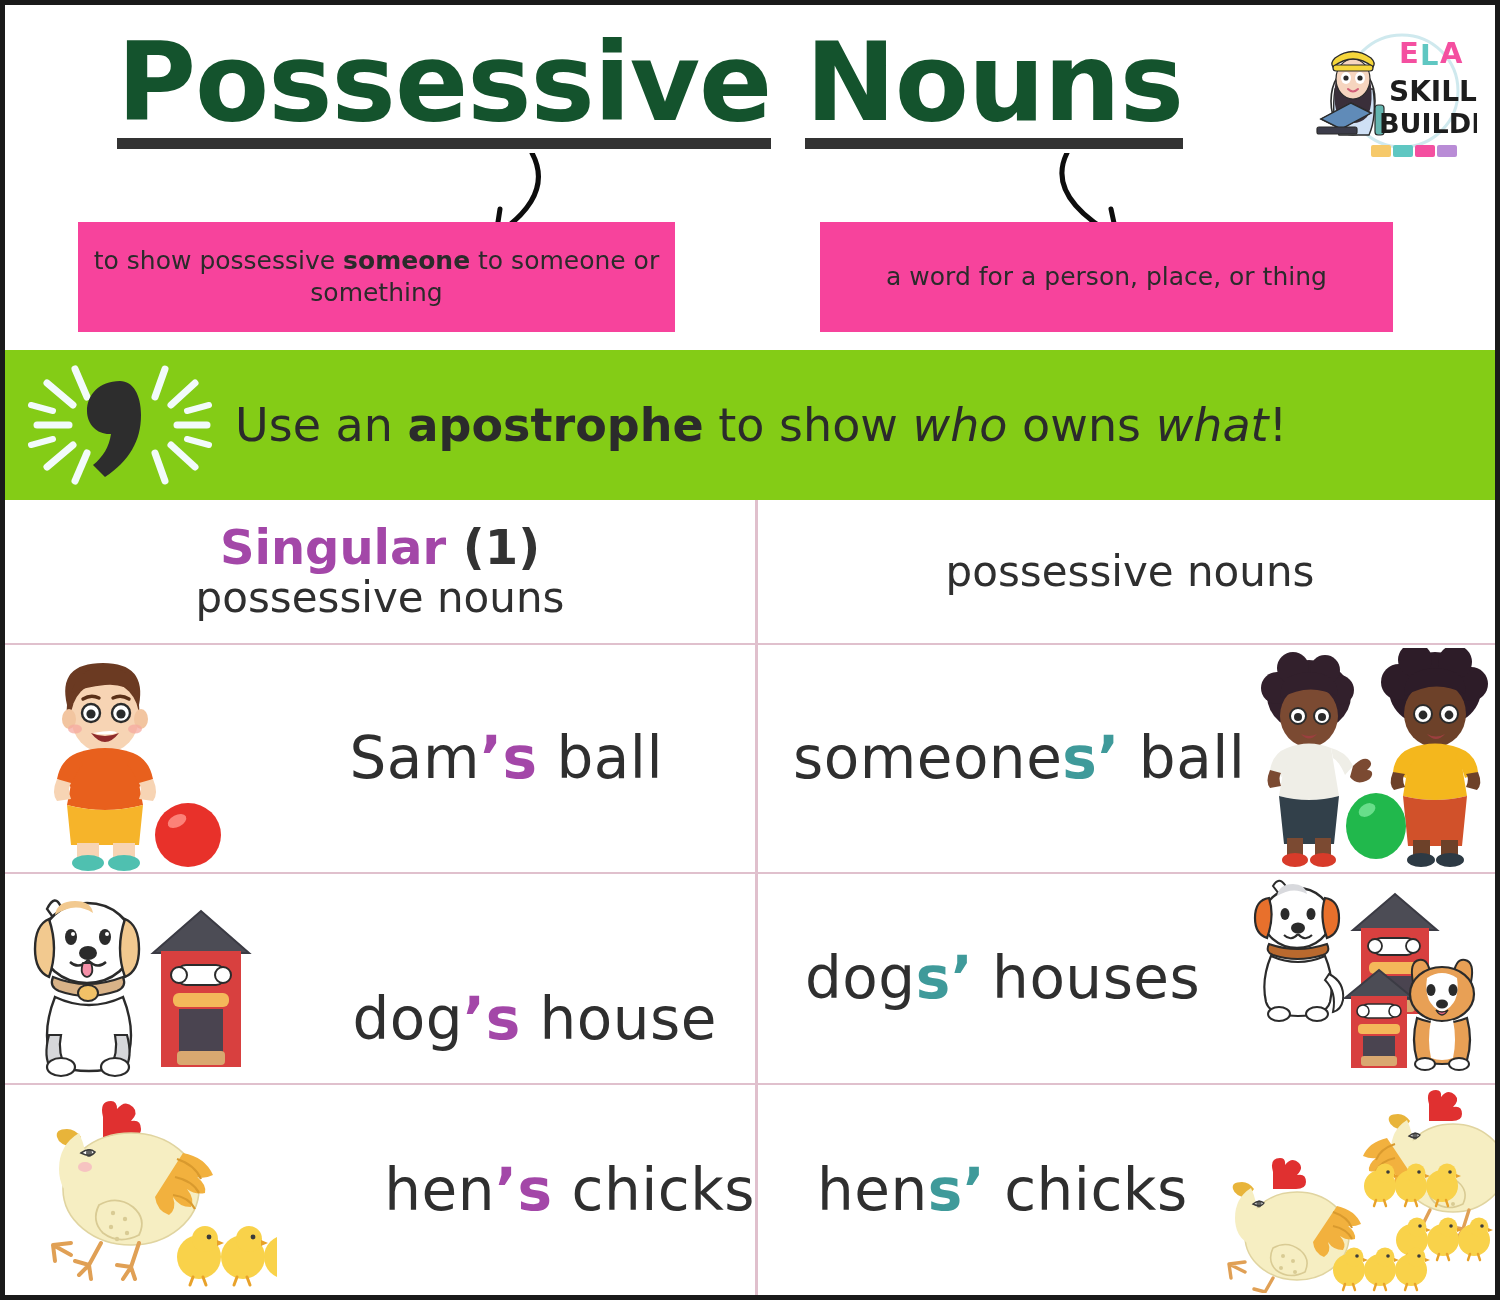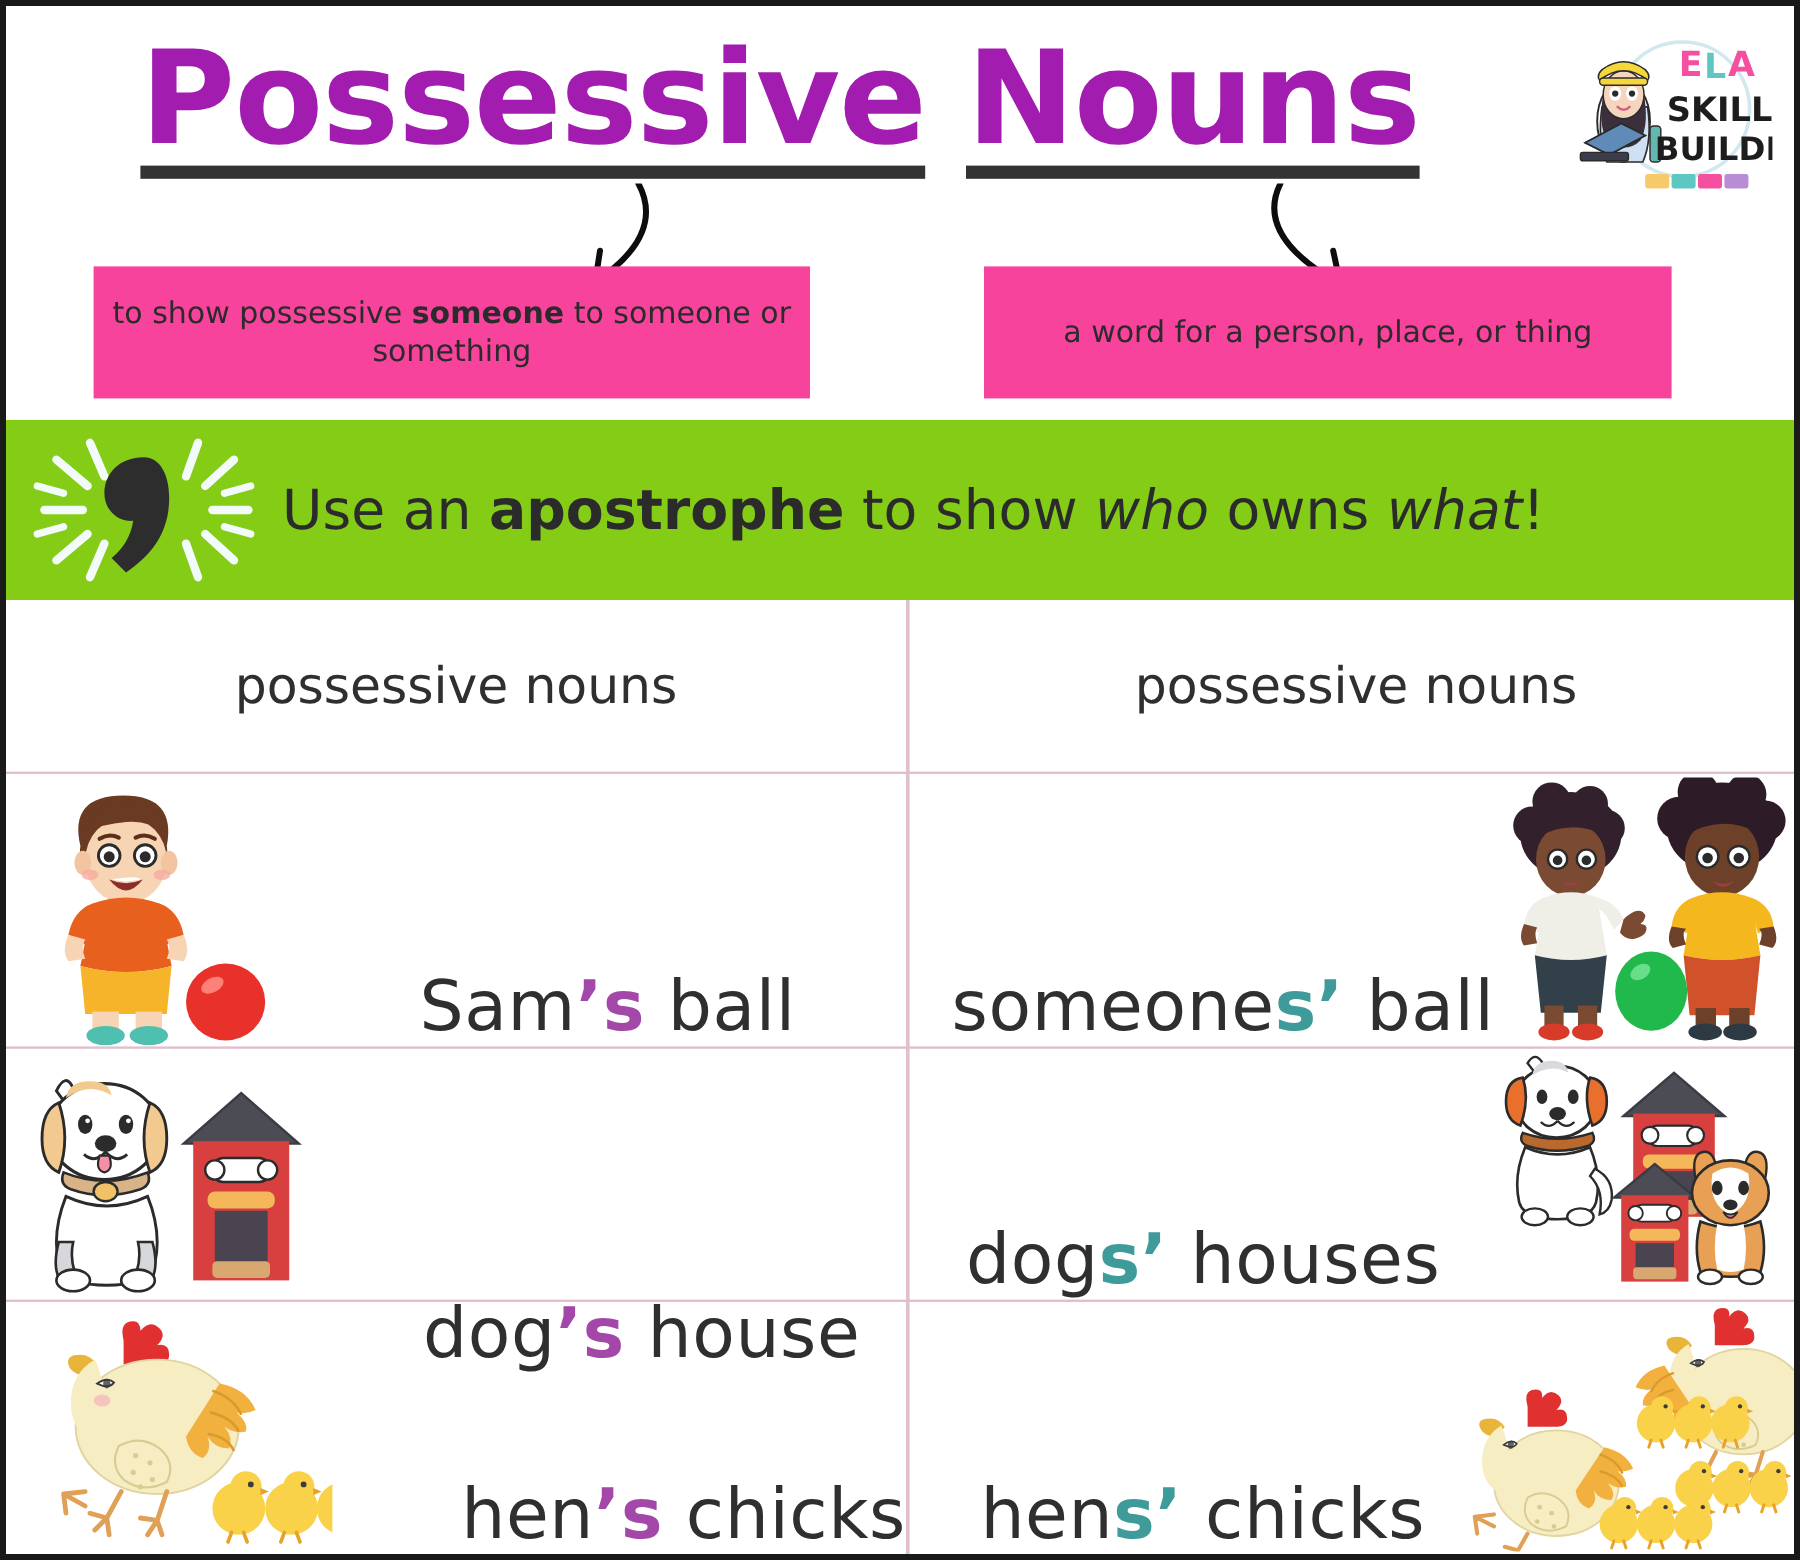--- a/index.html
+++ b/index.html
@@ -30,21 +30,21 @@
     width:1290px;
     text-align:center;
     white-space:nowrap;
   }
   .title-word{
     display:inline-block;
     font-family:"DejaVu Sans", sans-serif;
     font-weight:bold;
     font-size:108px;
     line-height:1.04;
-    color:#a21caf;
+    color:#14532d;
     letter-spacing:-1px;
     position:relative;
     padding-bottom:4px;
     text-align:right;
   }
   .title-word::after{
     content:"";
     position:absolute;
     left:0;right:0;bottom:-6px;
     height:11px;
@@ -155,21 +155,21 @@
     color:#2f2f2f;
     line-height:1.1;
     margin-top:2px;
     white-space:nowrap;
   }
 
   .cell{
     position:absolute;
     width:750px;
     display:flex;
-    align-items:flex-end;
+    align-items:center;
     box-sizing:border-box;
   }
   .cell.left{left:0;justify-content:flex-end;}
   .cell.right{left:750px;justify-content:flex-start;}
   .phrase{
     font-family:"DejaVu Sans", sans-serif;
     font-size:58px;
     color:#2f2f2f;
     white-space:nowrap;
     letter-spacing:0.5px;
@@ -279,20 +279,21 @@
     <div id="banner-text"><span>Use an </span><b>apostrophe</b><span> to show </span><i>who</i><span> owns </span><i>what</i><span>!</span></div>
   </div>
 
   <div id="table">
     <div id="col-divider"></div>
     <div id="rd-head" class="row-divider"></div>
     <div id="rd-1" class="row-divider"></div>
     <div id="rd-2" class="row-divider"></div>
 
     <div id="head-left" class="head-cell">
+      <div class="head-line1"><span class="kw-singular">Singular</span> <span class="paren">(1)</span></div>
       <div class="head-line2">possessive nouns</div>
     </div>
     <div id="head-right" class="head-cell">
       <div class="head-line2">possessive nouns</div>
     </div>
 
     <div id="r1-left" class="cell left">
       <div class="phrase"><span>Sam</span><span class="mark-s">’s</span><span> ball</span></div>
     </div>
     <div id="r1-right" class="cell right">

